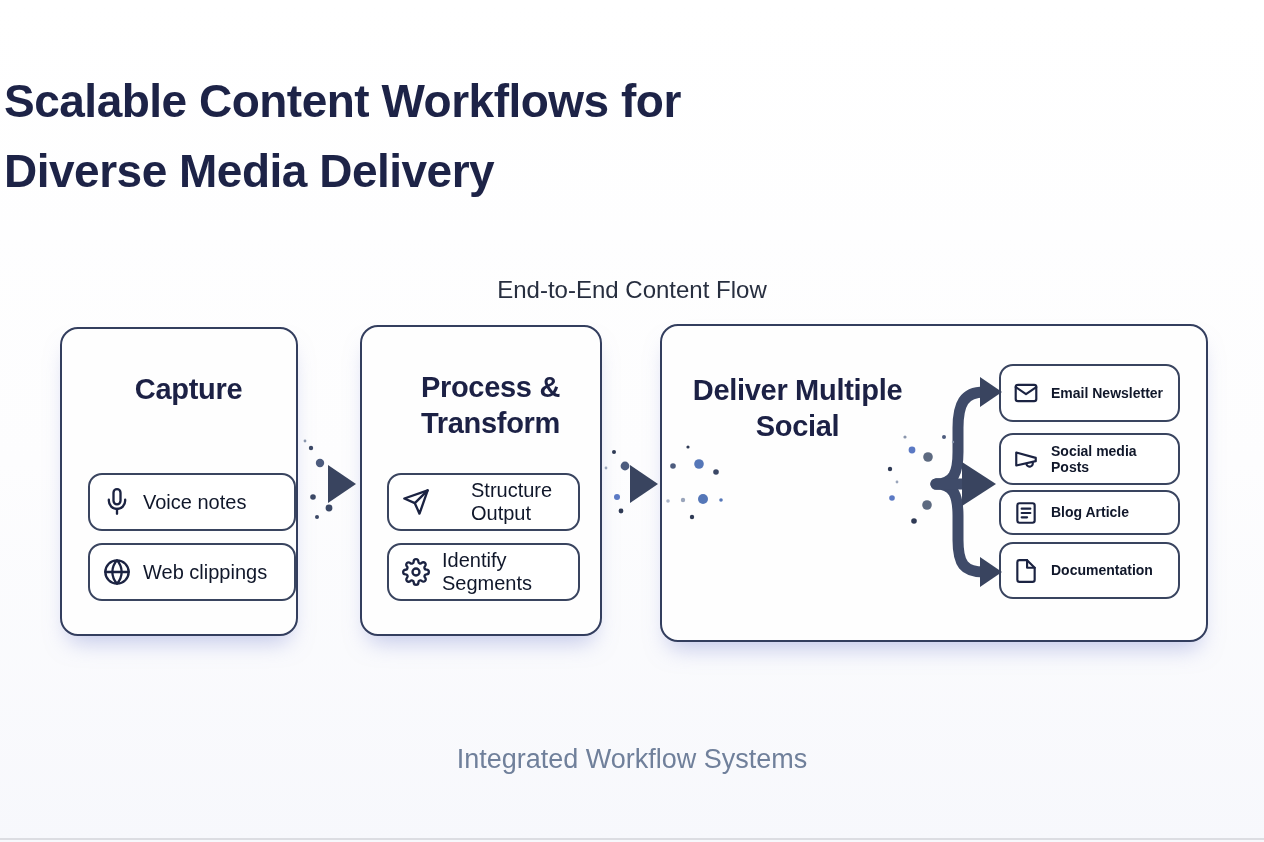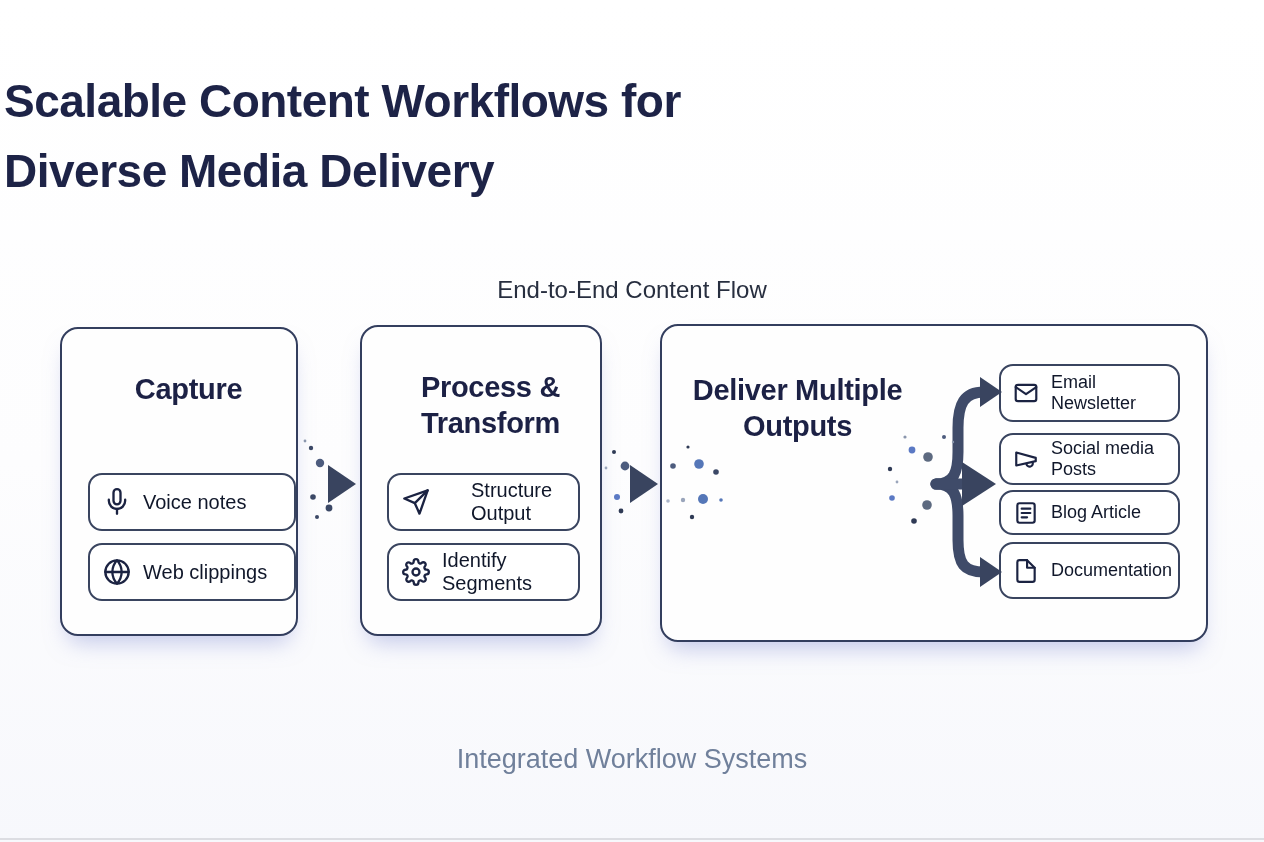--- a/index.html
+++ b/index.html
@@ -48,21 +48,21 @@
   .pill-label{font-size:20px;color:#10172a;line-height:1.15;font-weight:500;}
   .stage-capture .pill,.stage-process .pill{height:58px;}
   .stage-capture .pill{left:26px;width:208px;}
   .stage-process .pill{left:25px;width:193px;}
   .pill.row-1{top:144px;}
   .pill.row-2{top:214px;}
   .stage-process .pill.row-1{top:146px;gap:41px;}
   .stage-process .pill.row-2{top:216px;}
   
   .stage-deliver .pill{left:337px;width:181px;padding:0 12px;}
-  .stage-deliver .pill-label{font-size:18px;font-weight:400;}
+  .stage-deliver .pill-label{font-size:14px;font-weight:700;}
   .out-1{top:38px;height:58px;}
   .out-2{top:107px;height:52px;}
   .out-3{top:164px;height:45px;}
   .out-4{top:216px;height:57px;}
   
   .overlay{position:absolute;left:0;top:0;width:1264px;height:842px;pointer-events:none;}
   
   .footer-label{
     position:absolute;top:744px;left:0;width:100%;
     text-align:center;font-size:27px;color:#70809b;font-weight:400;
@@ -130,21 +130,21 @@
           <path d="M19.4 15a1.65 1.65 0 0 0 .33 1.82l.06.06a2 2 0 0 1 0 2.83 2 2 0 0 1-2.83 0l-.06-.06a1.65 1.65 0 0 0-1.82-.33 1.65 1.65 0 0 0-1 1.51V21a2 2 0 0 1-2 2 2 2 0 0 1-2-2v-.09A1.65 1.65 0 0 0 9 19.4a1.65 1.65 0 0 0-1.82.33l-.06.06a2 2 0 0 1-2.83 0 2 2 0 0 1 0-2.83l.06-.06a1.65 1.65 0 0 0 .33-1.82 1.65 1.65 0 0 0-1.51-1H3a2 2 0 0 1-2-2 2 2 0 0 1 2-2h.09A1.65 1.65 0 0 0 4.6 9a1.65 1.65 0 0 0-.33-1.82l-.06-.06a2 2 0 0 1 0-2.83 2 2 0 0 1 2.83 0l.06.06a1.65 1.65 0 0 0 1.82.33H9a1.65 1.65 0 0 0 1-1.51V3a2 2 0 0 1 2-2 2 2 0 0 1 2 2v.09a1.65 1.65 0 0 0 1 1.51 1.65 1.65 0 0 0 1.82-.33l.06-.06a2 2 0 0 1 2.83 0 2 2 0 0 1 0 2.83l-.06.06a1.65 1.65 0 0 0-.33 1.82V9a1.65 1.65 0 0 0 1.51 1H21a2 2 0 0 1 2 2 2 2 0 0 1-2 2h-.09a1.65 1.65 0 0 0-1.51 1z"></path>
         </svg>
       </span>
       <span class="pill-label">Identify Segments</span>
     </div>
   </div>
 
   <div class="stage stage-deliver">
     <div class="stage-title">
       <span>Deliver Multiple</span>
-      <span>Outputs</span>
+      <span>Social</span>
     </div>
     <div class="pill out-1">
       <span class="icon">
         <svg width="26" height="26" viewBox="0 0 24 24" fill="none" stroke="#1b2342" stroke-width="2" stroke-linecap="round" stroke-linejoin="round">
           <rect x="2.5" y="4.5" width="19" height="15" rx="2"></rect>
           <path d="m21.5 6.5-9.5 6.5-9.5-6.5"></path>
         </svg>
       </span>
       <span class="pill-label">Email Newsletter</span>
     </div>

